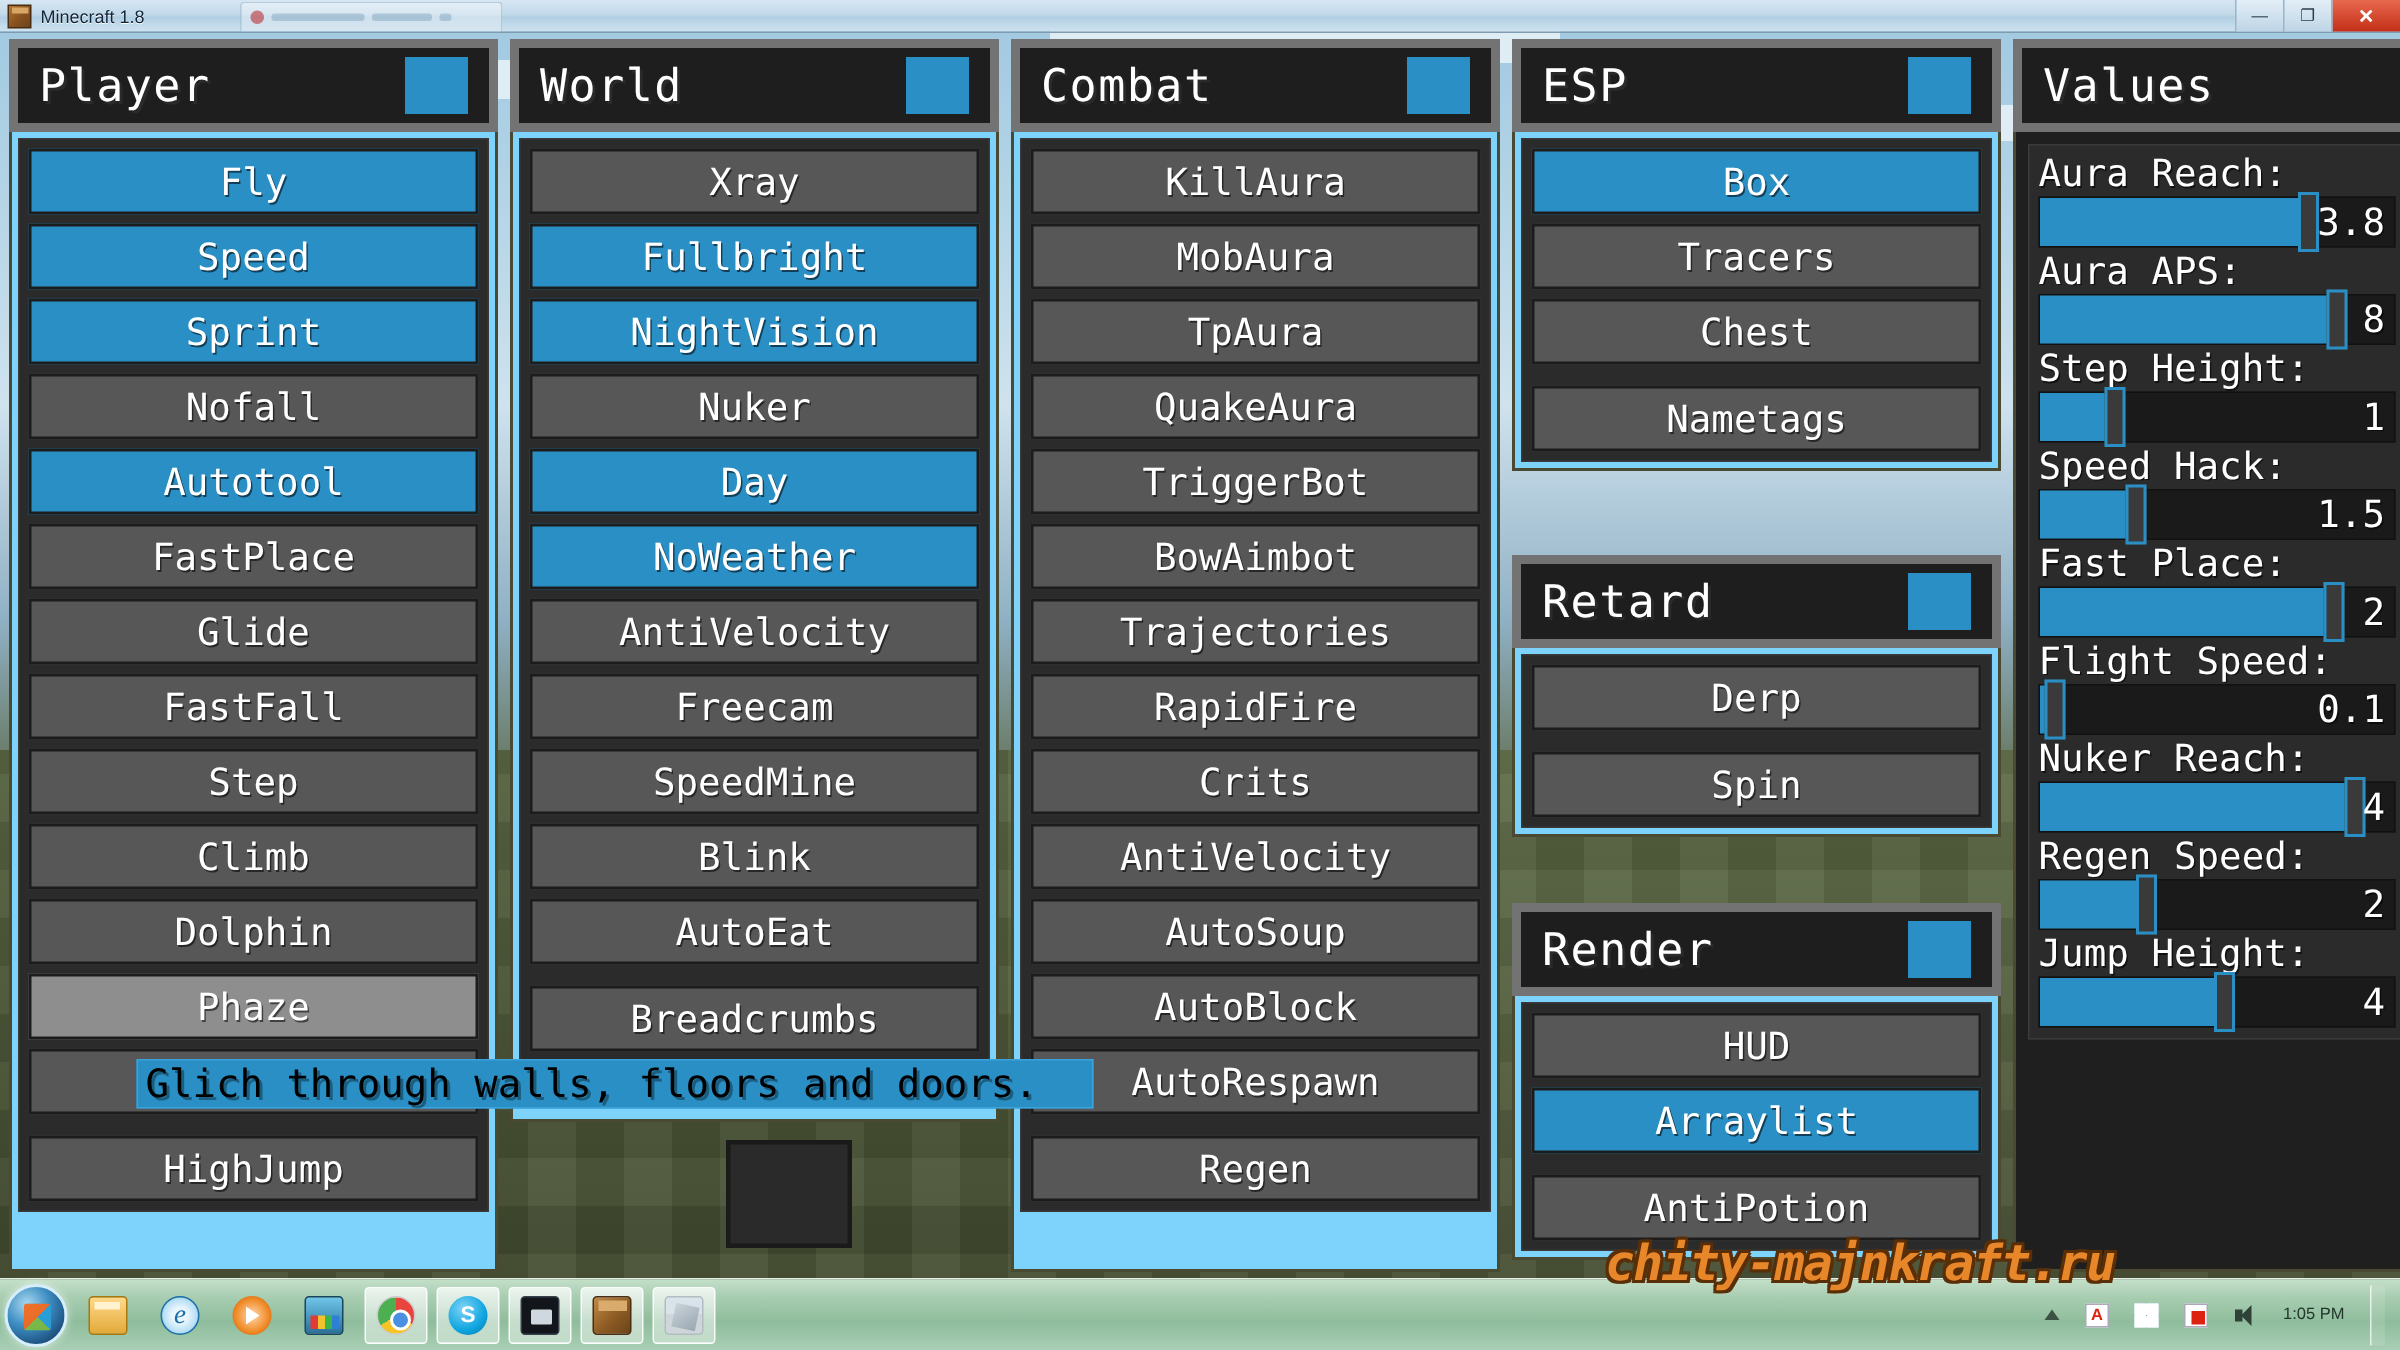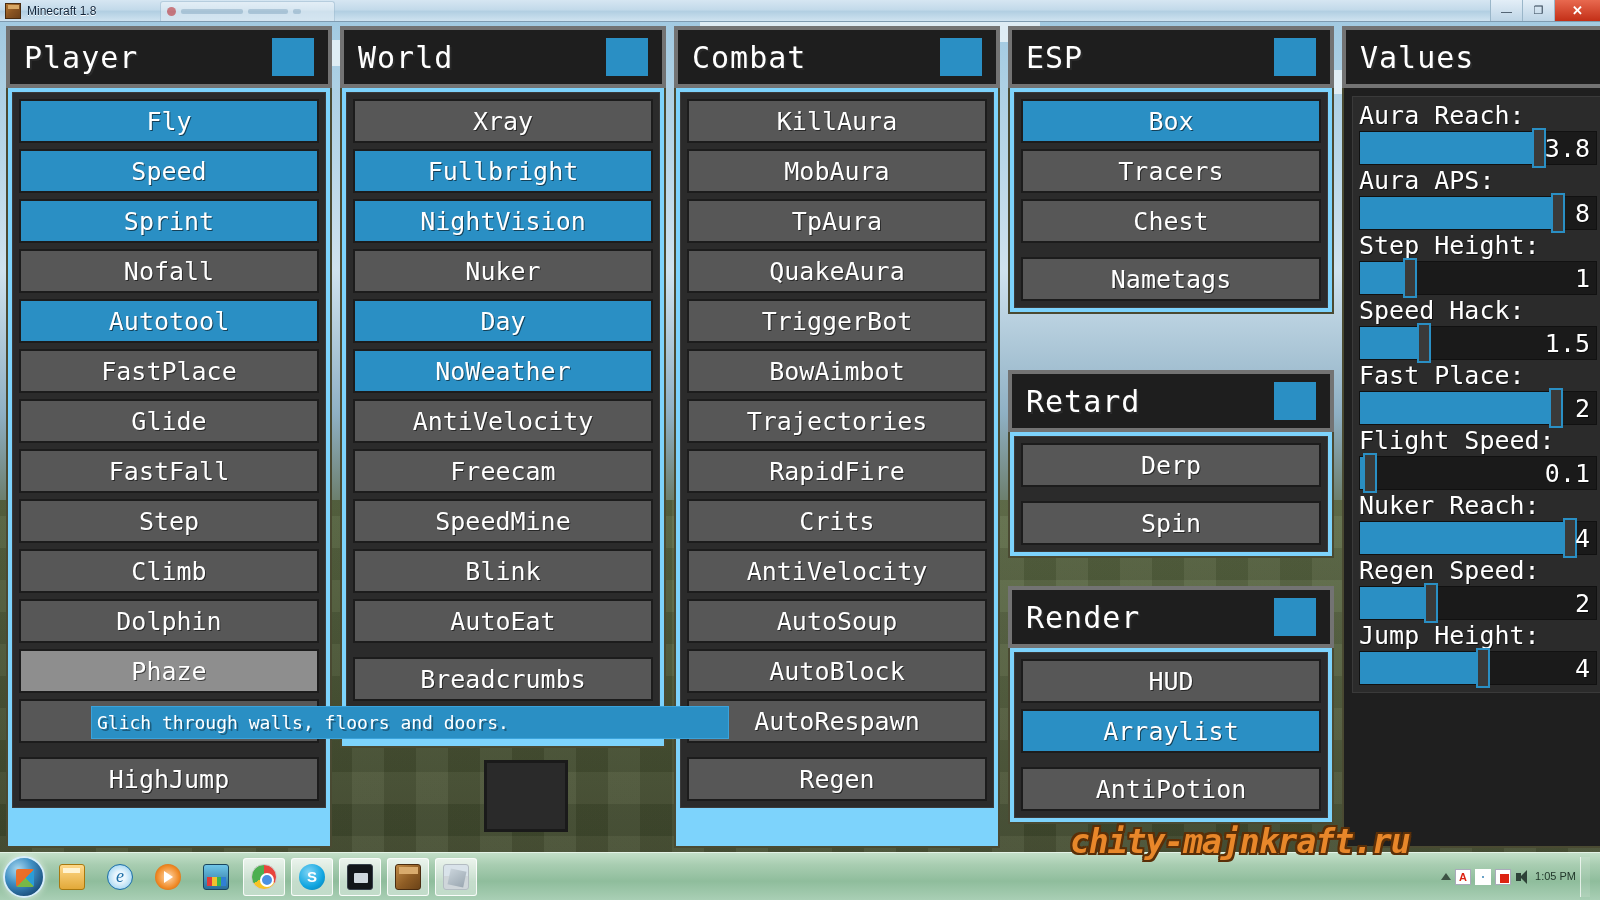--- a/index.html
+++ b/index.html
@@ -110,21 +110,21 @@
   .ic-skype:after{content:"S";position:absolute;inset:0;display:flex;align-items:center;justify-content:center;
          color:#fff;font-size:15px;font-weight:bold;font-family:"Liberation Sans",sans-serif;}
   .ic-dark{background:#12161a;border:1px solid #36404a;}
   .ic-dark:after{content:"";position:absolute;left:6px;top:8px;width:14px;height:10px;
          background:#cfd8de;border-radius:1px;}
   .ic-mcube{background:linear-gradient(135deg,#c08a46 0%,#8e5c24 55%,#6b4318 100%);border:1px solid #4a2c10;}
   .ic-mcube:after{content:"";position:absolute;left:3px;top:2px;width:19px;height:7px;background:#d9ab6d;}
   .ic-grass{background:linear-gradient(180deg,#d9e3ea 0 45%,#cfd6da 45% 100%);border:1px solid #b3bcc2;}
   .ic-grass:after{content:"";position:absolute;left:5px;top:5px;width:16px;height:16px;
          background:linear-gradient(135deg,#c9d3da,#9aa7b1);transform:rotate(12deg);}
-  #tray{margin-left:auto;display:flex;align-items:center;gap:4px;padding-right:10px;}
+  #tray{margin-left:auto;display:flex;align-items:center;gap:17px;padding-right:10px;}
   #tray .tri{width:0;height:0;border-left:5px solid transparent;border-right:5px solid transparent;border-bottom:7px solid #3d5244;}
   #tray .trayic{width:16px;height:16px;}
   .ti-acro{background:#fff;border:1px solid #aab;position:relative;}
   .ti-acro:after{content:"A";position:absolute;inset:0;display:flex;align-items:center;justify-content:center;color:#d21;font-size:11px;font-weight:bold;font-family:"Liberation Sans",sans-serif;}
   .ti-win{background:
       linear-gradient(90deg,#fff 0 46%, transparent 46% 54%, #fff 54% 100%),
       linear-gradient(0deg,#fff 0 46%, transparent 46% 54%, #fff 54% 100%);
       background-color:#6aa3c8;}
   .ti-pdf{background:#fff;border:1px solid #aab;position:relative;}
   .ti-pdf:after{content:"";position:absolute;right:1px;bottom:1px;width:9px;height:9px;background:#d21;}
@@ -134,21 +134,21 @@
       border-bottom:7px solid transparent;border-right:7px solid #2e4238;}
   #tray .clock{font-family:"Liberation Sans",sans-serif;font-size:11px;color:#22372b;line-height:1.15;text-align:center;}
   #tray .showdesk{width:10px;height:40px;border-left:1px solid rgba(255,255,255,.7);background:rgba(255,255,255,.12);}
 
   
   #gui{ position:absolute; left:0; top:22px; width:1600px; height:828px; }
 
   .panel{ position:absolute; }
   .cat-header{
     background:#1e1e1e;
-    border:4px solid #737373;
+    border:6px solid #737373;
     display:flex;align-items:center;justify-content:space-between;
     padding:0 14px;
     height:62px;
   }
   .cat-title{
     color:#ffffff;font-size:30px;letter-spacing:1px;
     font-family:"DejaVu Sans Mono", monospace;
     text-shadow:2px 2px 0 #2a2a2a;
   }
   .cat-toggle{ width:42px;height:38px;background:#2a8fc4;border:1px solid #2a8fc4; }
@@ -193,21 +193,21 @@
     position:absolute;right:6px;top:50%;transform:translateY(-50%);
     color:#fff;font-size:25px;font-family:"DejaVu Sans Mono", monospace;
     text-shadow:1px 1px 0 rgba(0,0,0,.6);
   }
 
   
   #tooltip{
     position:absolute;left:91px;top:684px;width:638px;height:33px;
     background:#2a8fc4;border:1px solid #3aa3dc;
     display:flex;align-items:center;padding-left:5px;
-    color:#ffffff;font-size:18px;font-family:"DejaVu Sans Mono", monospace;
+    color:#000000;font-size:26px;font-family:"DejaVu Sans Mono", monospace;
     text-shadow:2px 2px 0 rgba(0,0,0,.35);white-space:nowrap;z-index:50;
   }
 
   
   #watermark{
     position:absolute;left:1070px;top:822px;z-index:60;
     font-family:"DejaVu Sans Mono", monospace;
     font-size:33px;font-style:italic;font-weight:bold;letter-spacing:-1px;
     color:#e8872a;
     text-shadow:
@@ -344,21 +344,21 @@
       <span class="cat-toggle"></span>
     </div>
     <div class="cat-body">
       <div class="mods">
         <div class="mod">Derp</div>
         <div class="mod">Spin</div>
       </div>
     </div>
   </div>
 
-  <div class="panel" style="left:1008px;top:564px;width:326px;text-align:center;">
+  <div class="panel" style="left:1008px;top:580px;width:326px;text-align:center;">
     <div class="cat-header">
       <span class="cat-title">Render</span>
       <span class="cat-toggle"></span>
     </div>
     <div class="cat-body">
       <div class="mods">
         <div class="mod">HUD</div>
         <div class="mod on">Arraylist</div>
         <div class="mod">AntiPotion</div>
       </div>

